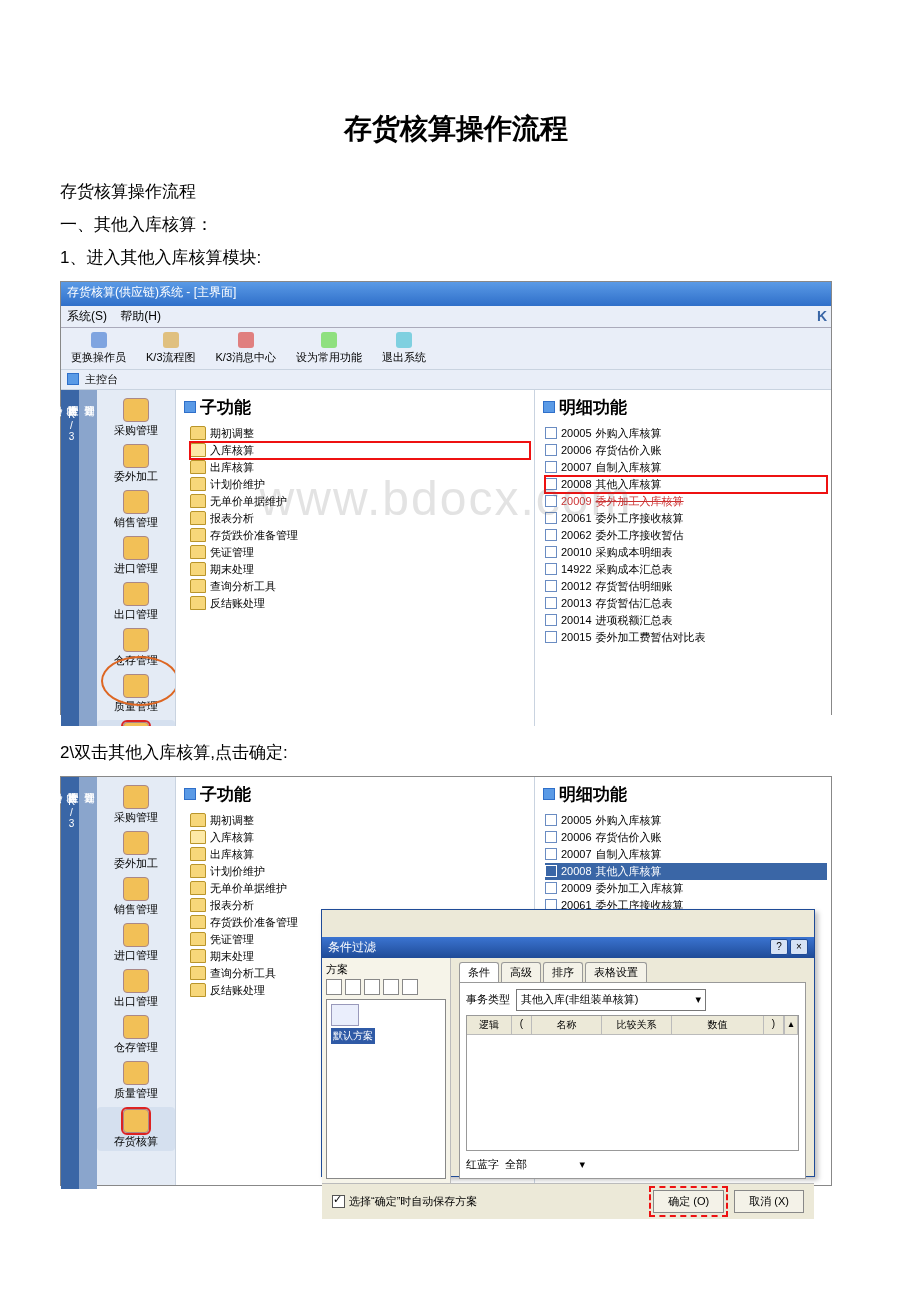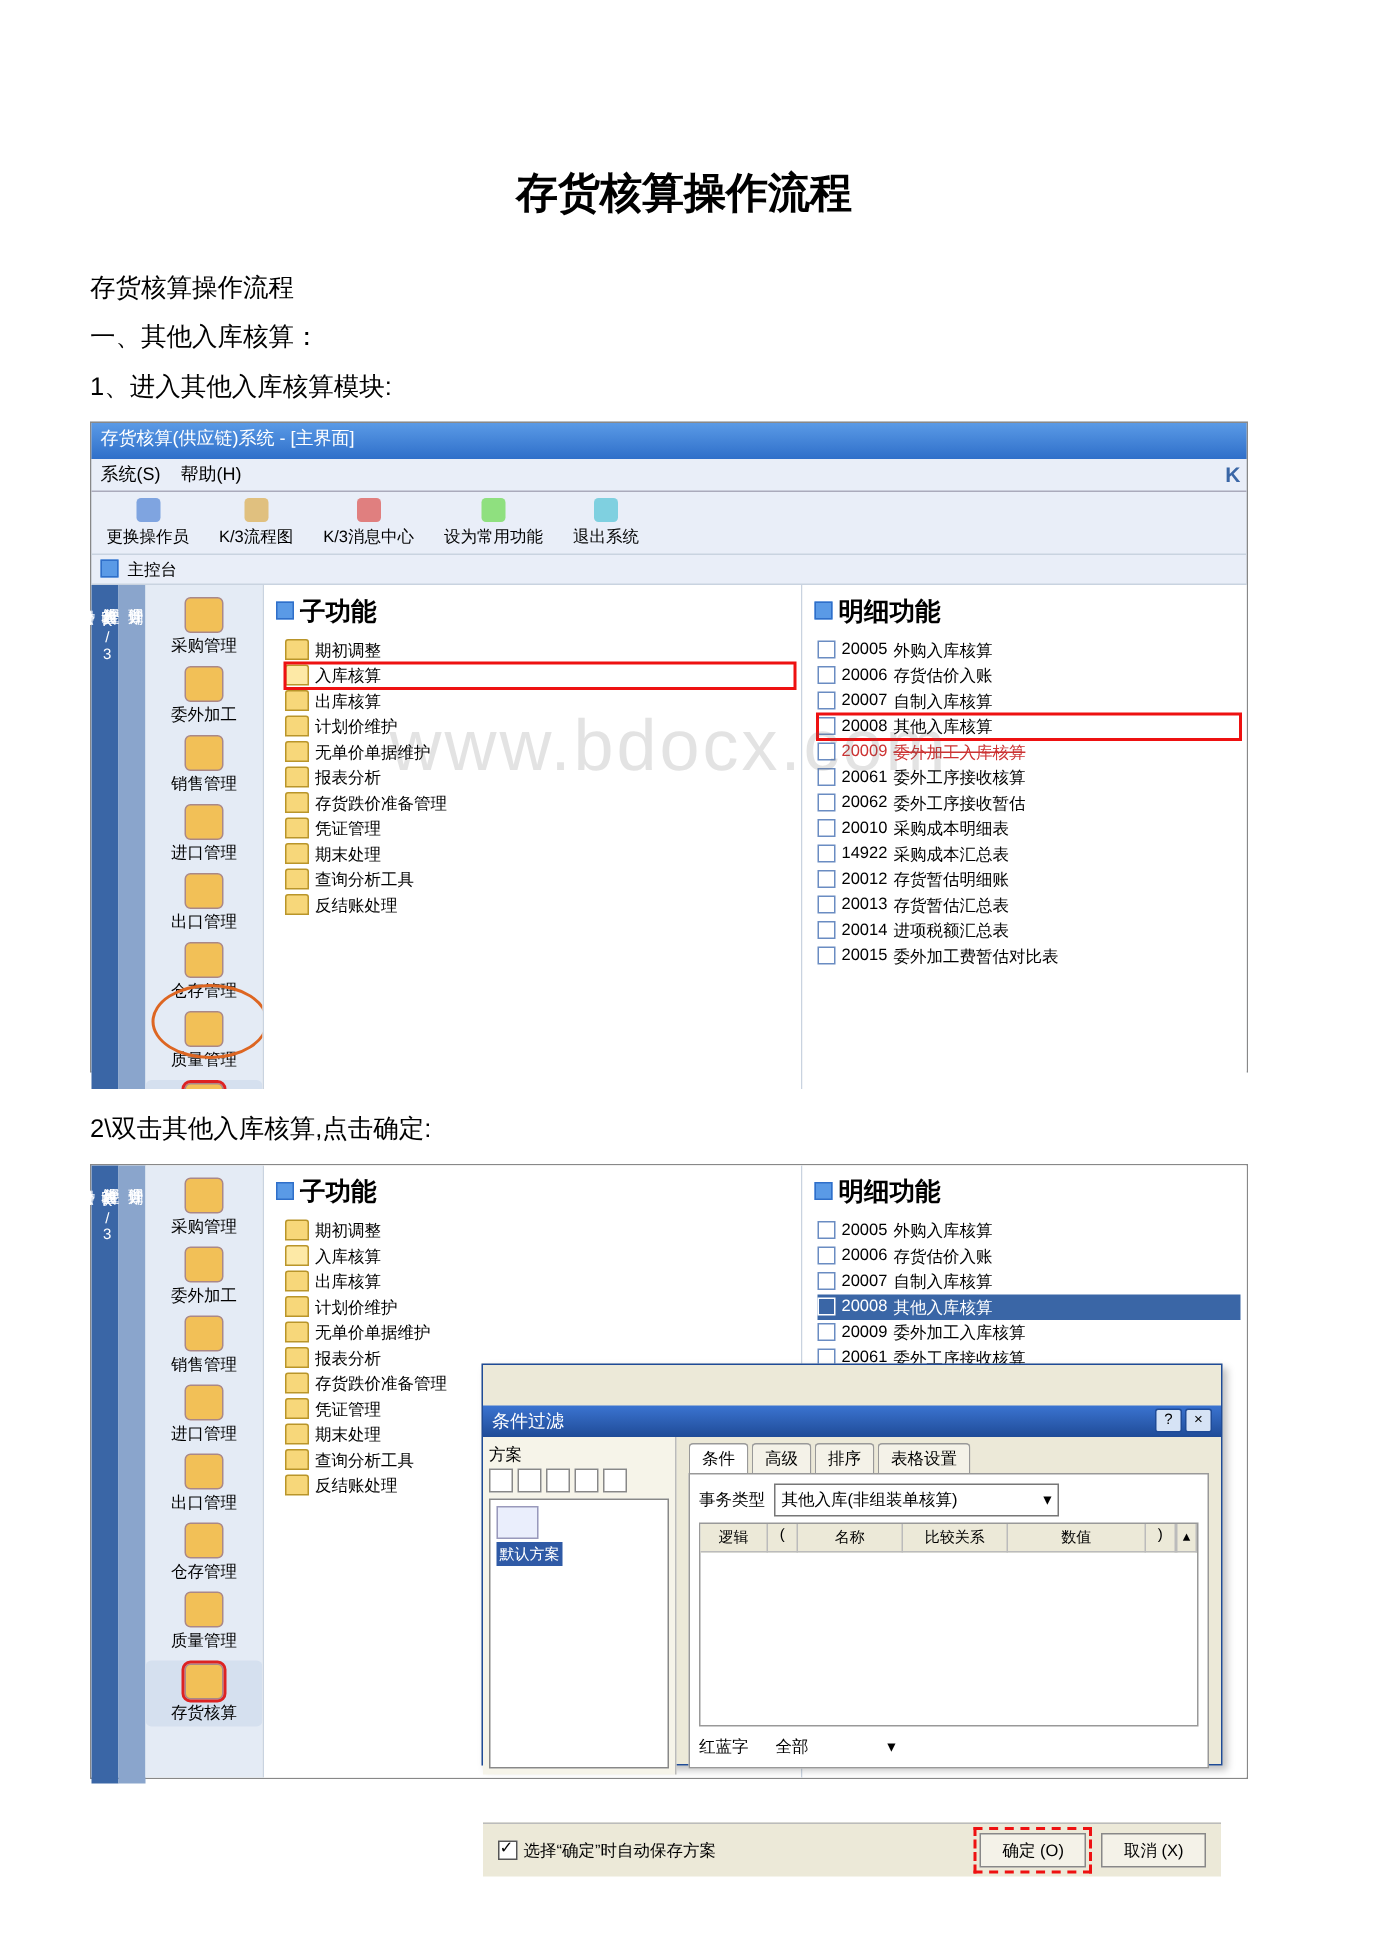--- a/index.html
+++ b/index.html
@@ -257,22 +257,22 @@
     border:1px solid #999; flex:1; background:#fff;
     display:grid;
     grid-template-columns: 45px 20px 70px 70px 1fr 20px 14px;
     align-content:start;
   }
   .dlg-grid .gh {
     background:#ece9d8; border-right:1px solid #bbb; border-bottom:1px solid #bbb;
     padding:2px 2px; font-size:10px; text-align:center;
   }
   .dlg-grid .gsb { background:#ece9d8; border-left:1px solid #bbb; }
-  .dlg-row2 { display:flex; gap:18px; margin-top:6px;}
-  .dlg-foot { display:flex; justify-content:space-between; align-items:center; padding:6px 10px; border-top:1px solid #bbb; background:#ece9d8;margin-top:32px;}
+  .dlg-row2 { display:flex; gap:6px; margin-top:6px;}
+  .dlg-foot { display:flex; justify-content:space-between; align-items:center; padding:6px 10px; border-top:1px solid #bbb; background:#ece9d8;}
   .dlg-foot .chk { display:flex; align-items:center; gap:4px; font-size:11px;}
   .dlg-foot .chk .cb { width:11px;height:11px;border:1px solid #555;background:#fff; position:relative;}
   .dlg-foot .chk .cb::after{content:"✓";position:absolute;left:0;top:-3px;font-size:11px;color:#000;}
   .dlg-foot .btns { display:flex; gap:10px; }
   .dlg-foot .dbtn { border:1px solid #888; background:#f4f2e8; padding:3px 14px; font-size:11px; }
   .dlg-foot .dbtn.okhl { outline:2px dashed #e11; outline-offset:2px; }
   .redoval {
     position:absolute; border:2px solid #d62; border-radius:50%;
     left: 40px; bottom: 8px; width: 74px; height: 46px;
     pointer-events:none;

